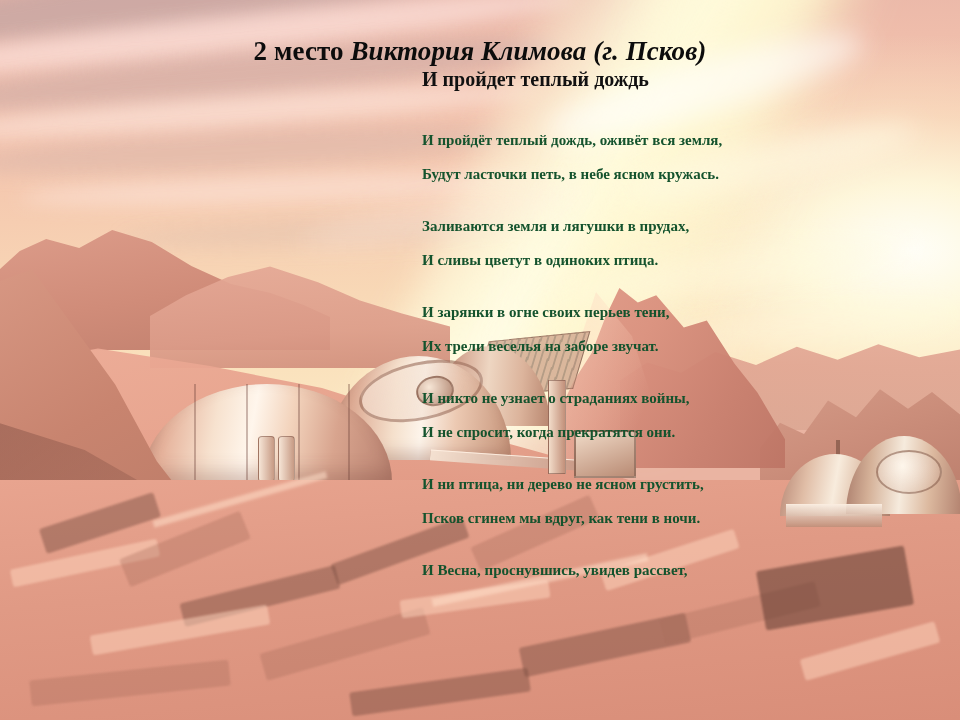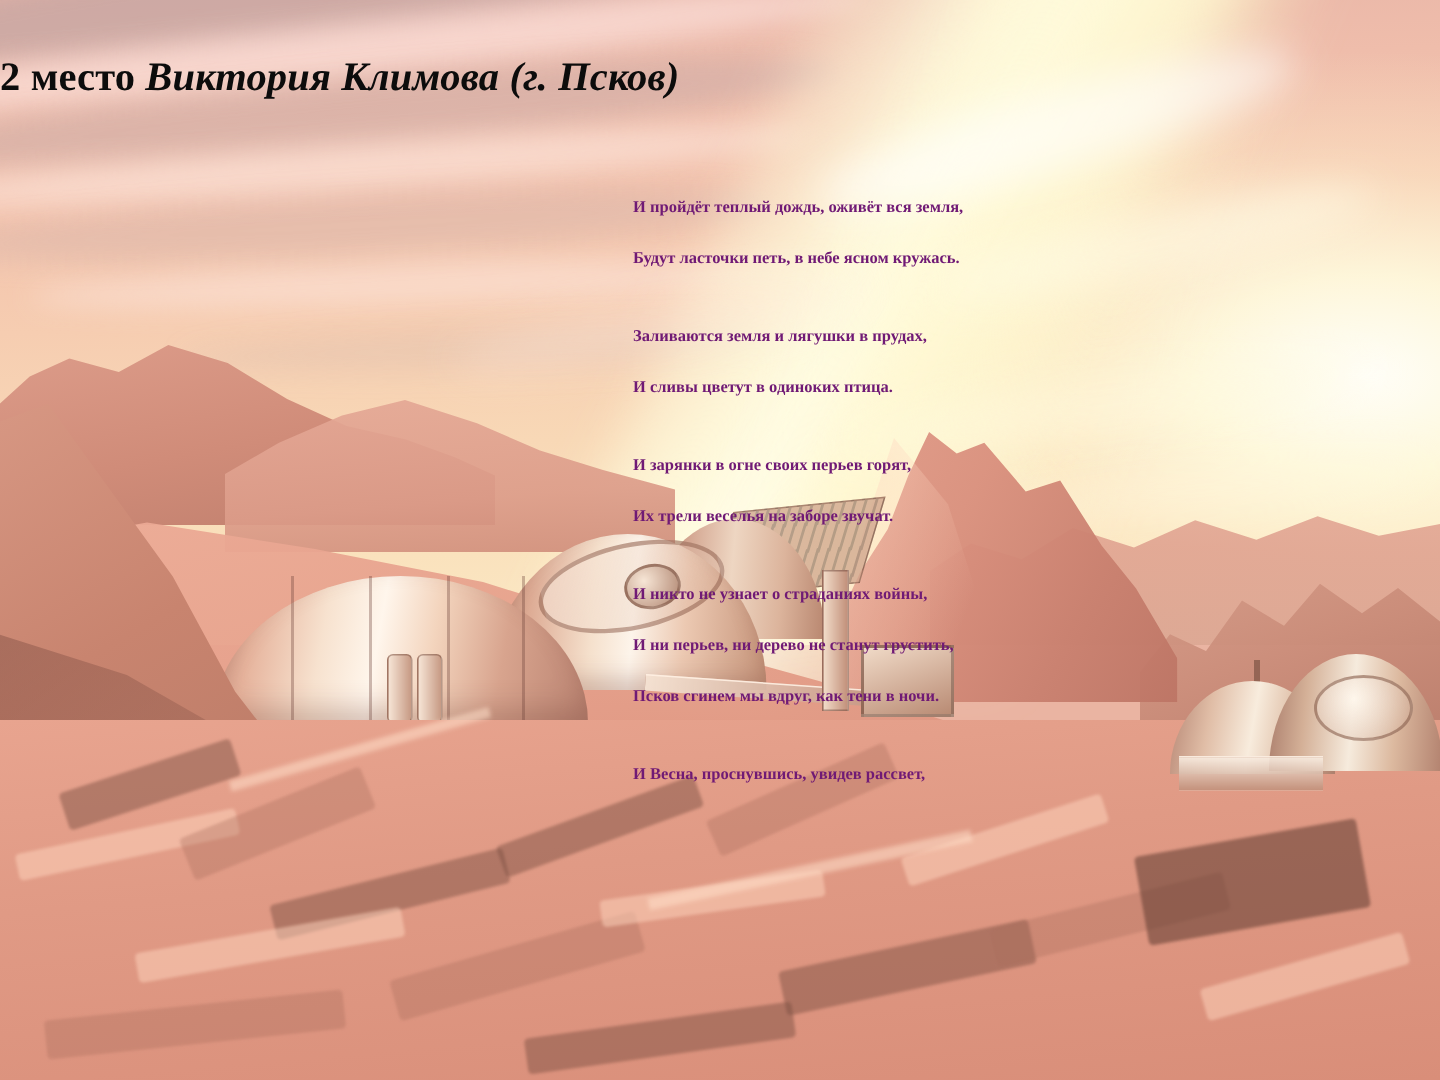--- a/index.html
+++ b/index.html
@@ -197,34 +197,34 @@
   }
   .mast{position:absolute;left:56px;top:10px;width:4px;height:70px;background:rgba(120,80,64,0.65);}
   .pad{
     position:absolute;left:6px;top:74px;width:96px;height:22px;
     background:linear-gradient(180deg,rgba(248,236,224,0.9),rgba(188,142,120,0.8));
     border-top:1px solid rgba(255,244,232,0.9);
   }
 
   
   .title-line{
-    position:absolute;left:0;top:36px;width:960px;
+    position:absolute;left:0;top:36px;width:960px;text-align:center;
     font-size:27px;font-weight:bold;color:#0c0c0c;letter-spacing:.1px;
     white-space:nowrap;
   }
   .title-line .ital{font-style:italic;}
   .subtitle{
     position:absolute;left:422px;top:68px;
     font-size:20px;font-weight:bold;color:#111;white-space:nowrap;
   }
   .poem{
     position:absolute;left:422px;top:133px;width:520px;
   }
   .poem .ln{
-    font-size:11px;font-weight:bold;color:#701a75;
+    font-size:15px;font-weight:bold;color:#14532d;
     line-height:1;height:34px;white-space:nowrap;
   }
   .poem .ln.gap{height:52px;}
 </style>
 </head>
 <body>
 
 <div id="slide">
 
   <div class="sky">
@@ -303,27 +303,29 @@
       <div class="dome-e"></div>
       <div class="dome-e-ring"></div>
       <div class="pad"></div>
     </div>
   </div>
 
   <div class="title-line">
     <span>2 место </span><span class="ital">Виктория Климова (г. Псков)</span>
   </div>
 
+  <div class="subtitle">И пройдет теплый дождь</div>
 
   <div class="poem" id="poem-body">
       <div class="ln">И пройдёт теплый дождь, оживёт вся земля,</div>
       <div class="ln gap">Будут ласточки петь, в небе ясном кружась.</div>
       <div class="ln">Заливаются земля и лягушки в прудах,</div>
       <div class="ln gap">И сливы цветут в одиноких птица.</div>
-      <div class="ln">И зарянки в огне своих перьев горят,</div>
+      <div class="ln">И зарянки в огне своих перьев тени,</div>
       <div class="ln gap">Их трели веселья на заборе звучат.</div>
       <div class="ln">И никто не узнает о страданиях войны,</div>
-      <div class="ln">И ни перьев, ни дерево не станут грустить,</div>
+      <div class="ln gap">И не спросит, когда прекратятся они.</div>
+      <div class="ln">И ни птица, ни дерево не ясном грустить,</div>
       <div class="ln gap">Псков сгинем мы вдруг, как тени в ночи.</div>
       <div class="ln">И Весна, проснувшись, увидев рассвет,</div>
     </div>
 
 </div>
 
 </body></html>

